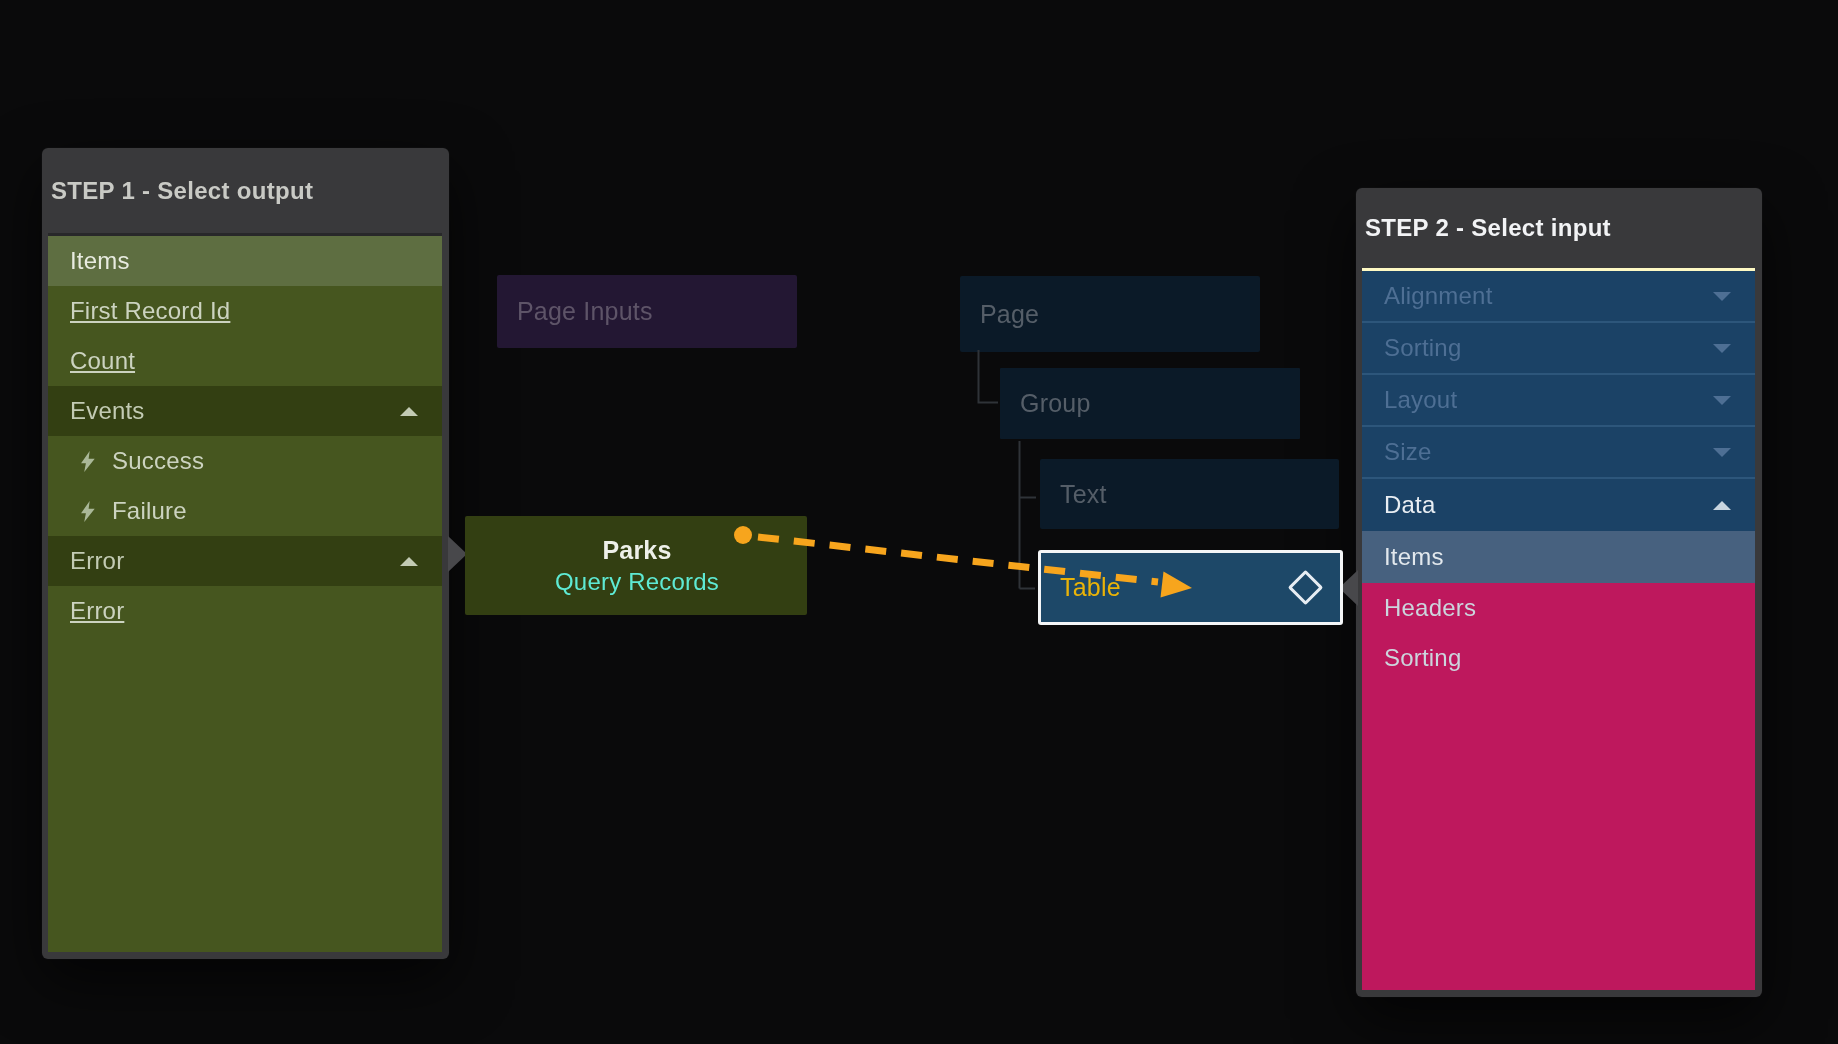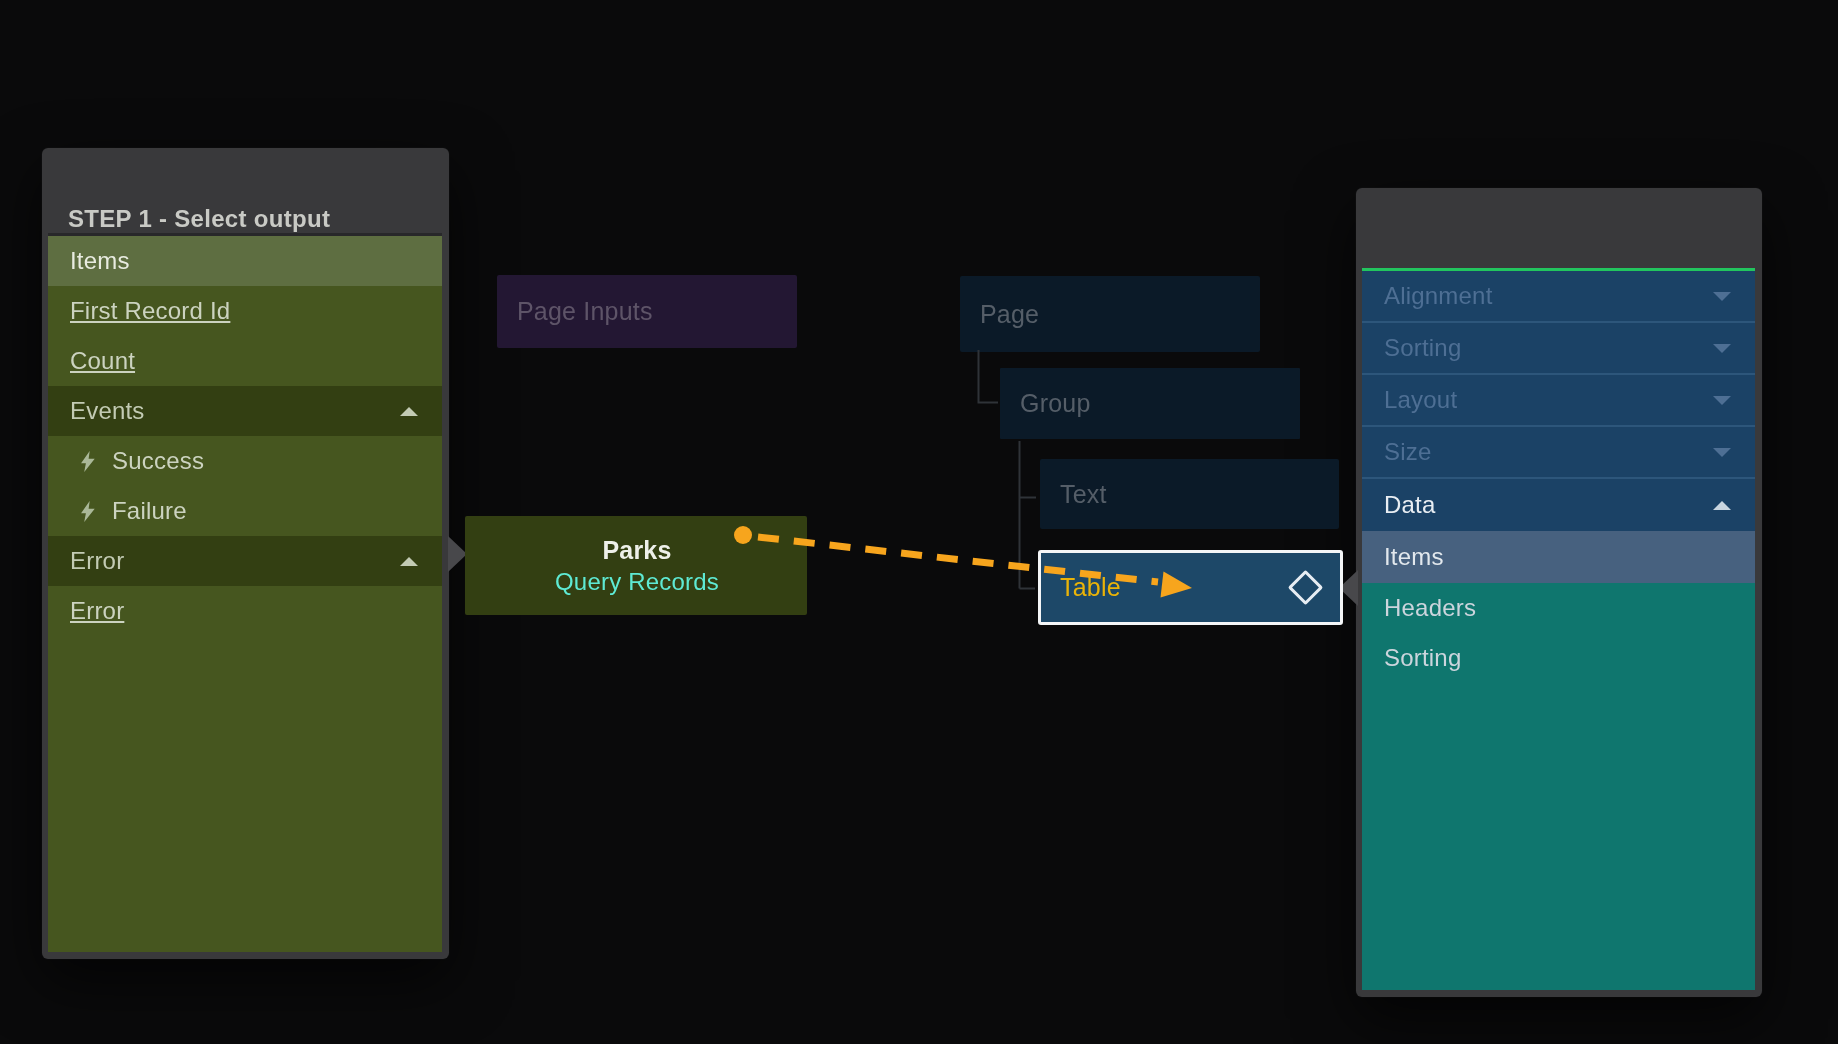--- a/index.html
+++ b/index.html
@@ -6,31 +6,31 @@
   body{
     width:1838px;height:1044px;position:relative;overflow:hidden;
     background:#0a0a0b;
     font-family:"Liberation Sans", sans-serif;
     -webkit-font-smoothing:antialiased;
   }
 
   
   .panel{position:absolute;background:#39393b;border-radius:6px;
          box-shadow:0 22px 60px rgba(0,0,0,.65), 0 0 0 1px rgba(255,255,255,.02);}
-  .panel-header{display:flex;align-items:center;padding:0 26px;
-                font-size:24px;font-weight:bold;letter-spacing:.3px;margin-top:28px;}
+  .panel-header{display:flex;align-items:center;padding:0 9px;
+                font-size:24px;font-weight:bold;letter-spacing:.3px;}
   .panel-body{position:absolute;left:6px;right:7px;bottom:7px;overflow:hidden;}
 
   #step1-panel{left:42px;top:148px;width:407px;height:811px;}
   #step1-panel .panel-header{height:85px;color:#c9cac5;}
   #step1-panel .panel-body{top:85px;background:#46561f;border-top:3px solid #28282a;}
 
   #step2-panel{left:1356px;top:188px;width:406px;height:809px;}
   #step2-panel .panel-header{height:80px;color:#f2f3f5;}
-  #step2-panel .panel-body{top:80px;background:#0f766e;border-top:3px solid #22c55e;}
+  #step2-panel .panel-body{top:80px;background:#be185d;border-top:3px solid #fef9c3;}
 
   
   .row{height:50px;display:flex;align-items:center;
        padding:0 24px 0 22px;font-size:24px;letter-spacing:.2px;cursor:pointer;}
 
   
   .s1-section{background:#333f12;color:#c3cbb4;}
   .s1-selected{background:#5e6e41;color:#e8ebe0;}
   .s1-normal{background:transparent;color:#ccd3c0;text-decoration:underline;}
   .s1-event{background:transparent;color:#ccd3c0;padding-left:32px;}
@@ -118,20 +118,21 @@
       <span class="chev chev-up-green"></span>
     </div>
     <div class="row s1-normal">
       <span>Error</span>
     </div>
   </div>
 </div>
 <div class="ptr" id="ptr-step1"></div>
 
 <div class="panel" id="step2-panel">
+  <div class="panel-header">STEP 2 - Select input</div>
   <div class="panel-body">
     <div class="row s2-section">
       <span>Alignment</span>
       <span class="chev chev-down-blue"></span>
     </div>
     <div class="row s2-section">
       <span>Sorting</span>
       <span class="chev chev-down-blue"></span>
     </div>
     <div class="row s2-section">

